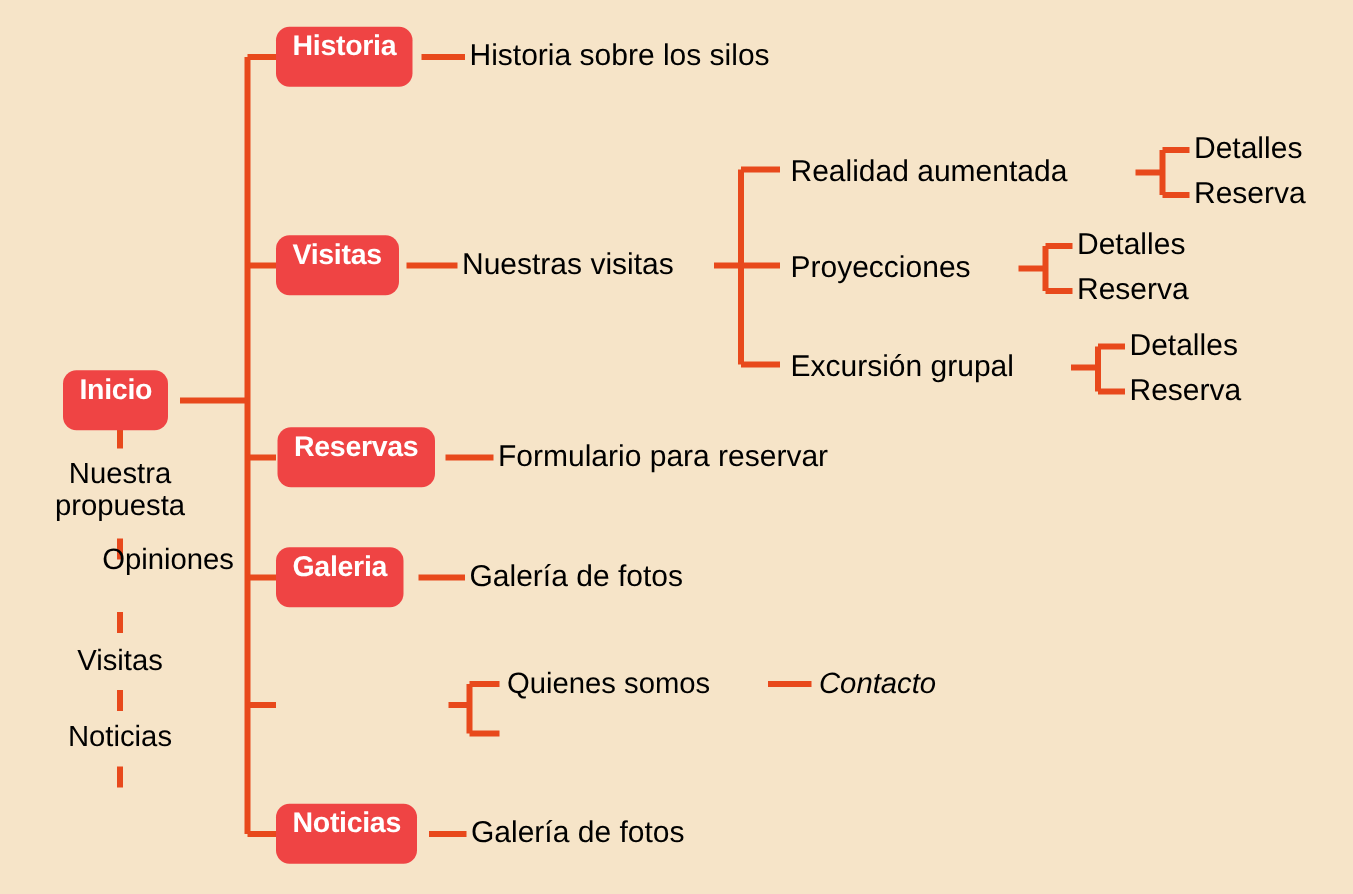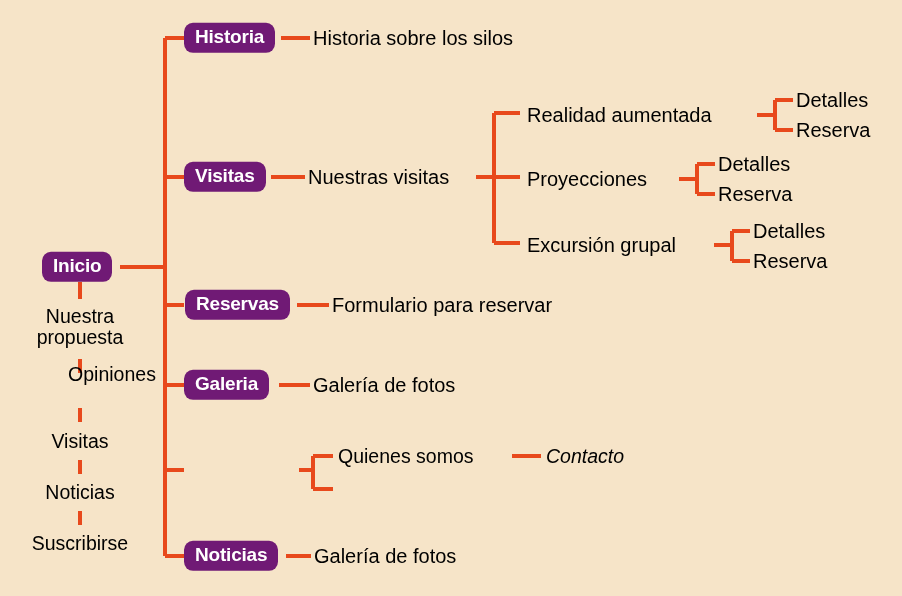--- a/index.html
+++ b/index.html
@@ -20,27 +20,27 @@
   }
   #wires {
     position: absolute;
     left: 0;
     top: 0;
     width: 902px;
     height: 596px;
   }
   .pill {
     position: absolute;
-    background: #701a75;
+    background: #ef4444;
     color: #FFFFFF;
     font-weight: bold;
     font-size: 19px;
     letter-spacing: -0.2px;
     border-radius: 9px;
-    padding: 3px 11px 5px 11px;
+    padding: 3px 11px 15px 11px;
     white-space: nowrap;
     transform: translateY(-50%);
     line-height: 1.18;
   }
   .leaf {
     position: absolute;
     color: #000000;
     font-size: 20px;
     white-space: nowrap;
     transform: translateY(-50%);
@@ -127,21 +127,20 @@
     </g>
   </svg>
 
   <div class="pill" style="left:42px; top:267px;">Inicio</div>
 
   <div class="side-item" style="top:327px;">Nuestra
 propuesta</div>
   <div class="side-item" style="top:374px;margin-left:32px;">Opiniones</div>
   <div class="side-item" style="top:441px;">Visitas</div>
   <div class="side-item" style="top:492px;">Noticias</div>
-  <div class="side-item" style="top:543px;">Suscribirse</div>
 
   <div class="pill" style="left:184px; top:38px;">Historia</div>
   <div class="pill" style="left:184px; top:177px;">Visitas</div>
   <div class="pill" style="left:185px; top:305px;">Reservas</div>
   <div class="pill" style="left:184px; top:385px;">Galeria</div>
   <div class="pill" style="left:184px; top:556px;">Noticias</div>
 
   <div class="leaf" style="left:313px; top:38px;">Historia sobre los silos</div>
 
   <div class="leaf" style="left:308px; top:177px;">Nuestras visitas</div>

